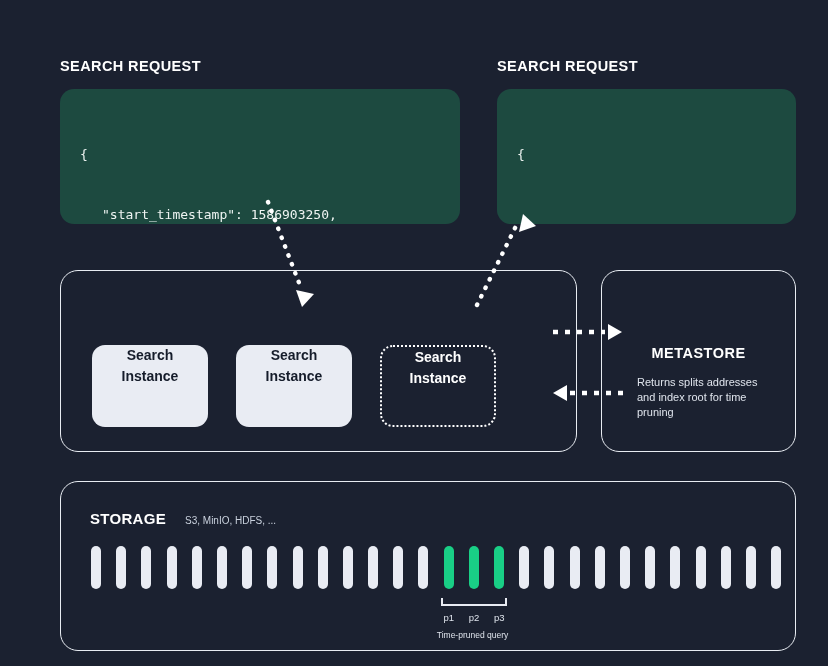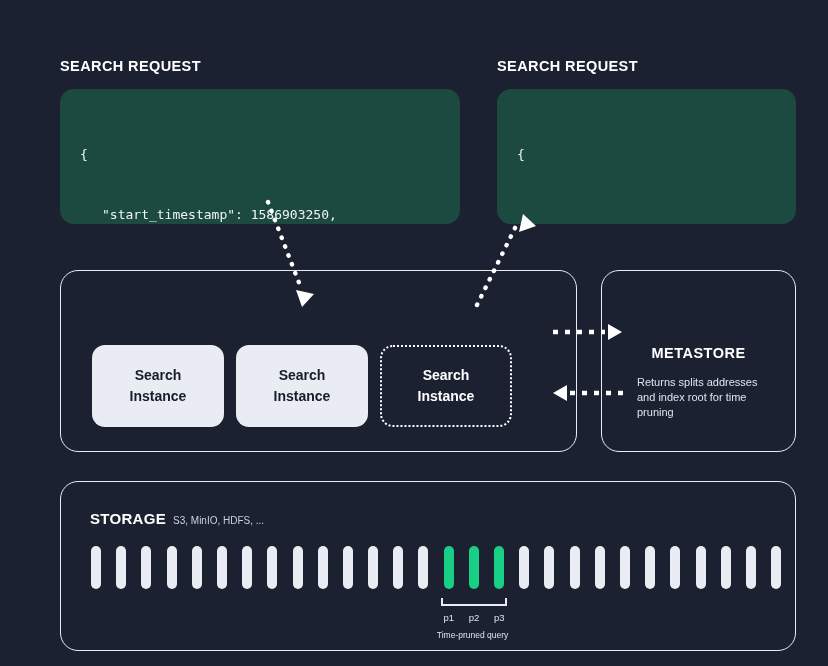--- a/index.html
+++ b/index.html
@@ -64,27 +64,26 @@
   }
   .panel-sub {
     font-size: 11.5px;
     color: #dfe4ec;
     white-space: nowrap;
   }
 
   
   .instance {
     box-sizing: border-box;
-    width: 132px;
+    width: 116px;
     height: 82px;
     border-radius: 13px;
     display: flex;
     flex-direction: column;
     align-items: center;
-    justify-content: center;
     font-size: 14px;
     font-weight: bold;
     line-height: 21px;
     text-align: center;
   }
   .instance.solid {
     background: #e9ecf3;
     color: #151c2a;
   }
   .instance.root {
@@ -102,21 +101,21 @@
     color: #ffffff;
   }
   .meta-desc {
     font-size: 11px;
     line-height: 15px;
     color: #dfe4ec;
     text-align: left;
   }
 
   
-  .storage-head { display: flex; align-items: baseline; gap: 7px; }
+  .storage-head { display: flex; align-items: baseline; gap: 19px; }
   .storage-sub {
     font-size: 10px;
     color: #c9d1dd;
     font-weight: normal;
   }
   .splits {
     position: absolute;
     display: flex;
     align-items: flex-start;
   }

